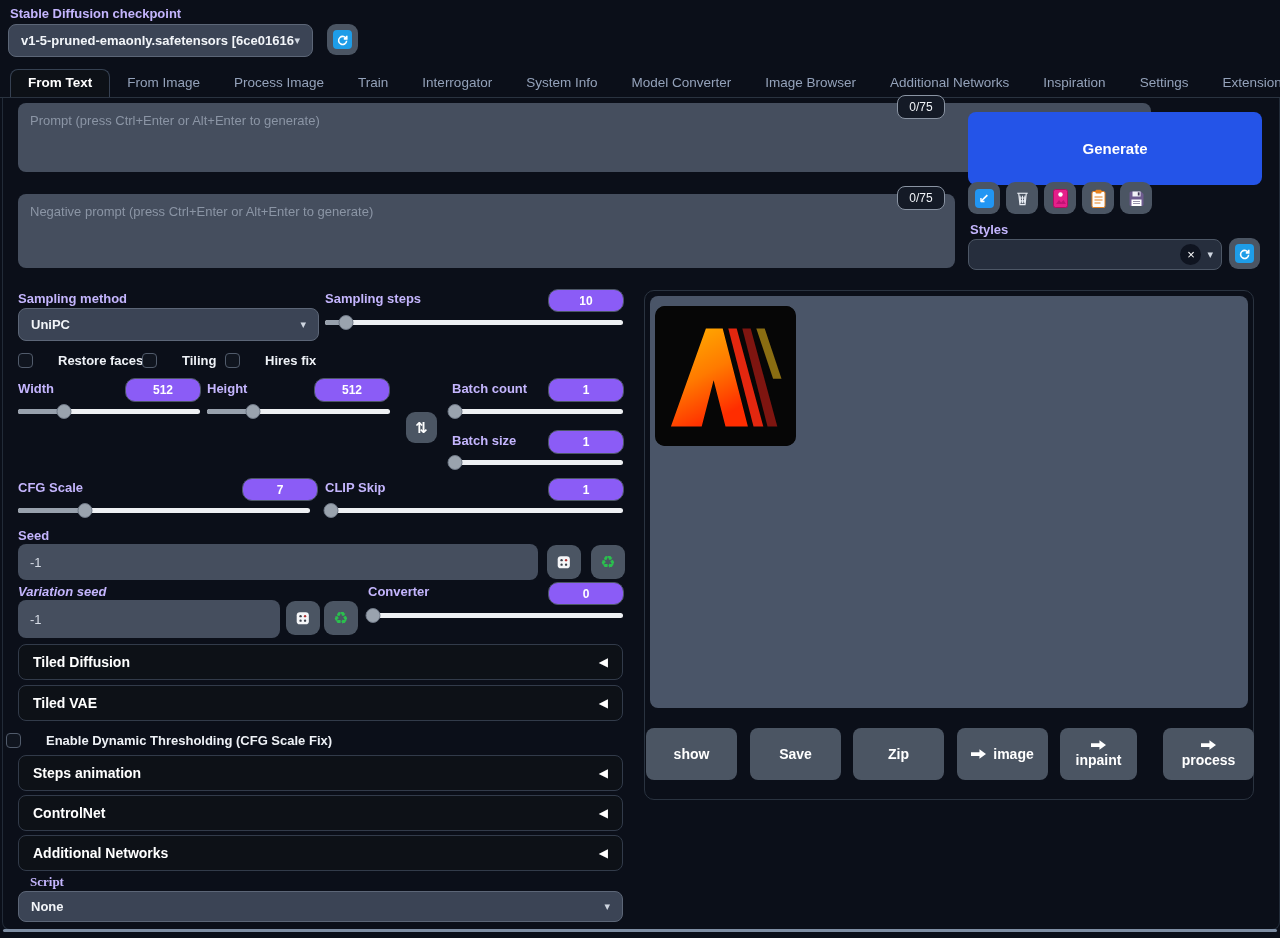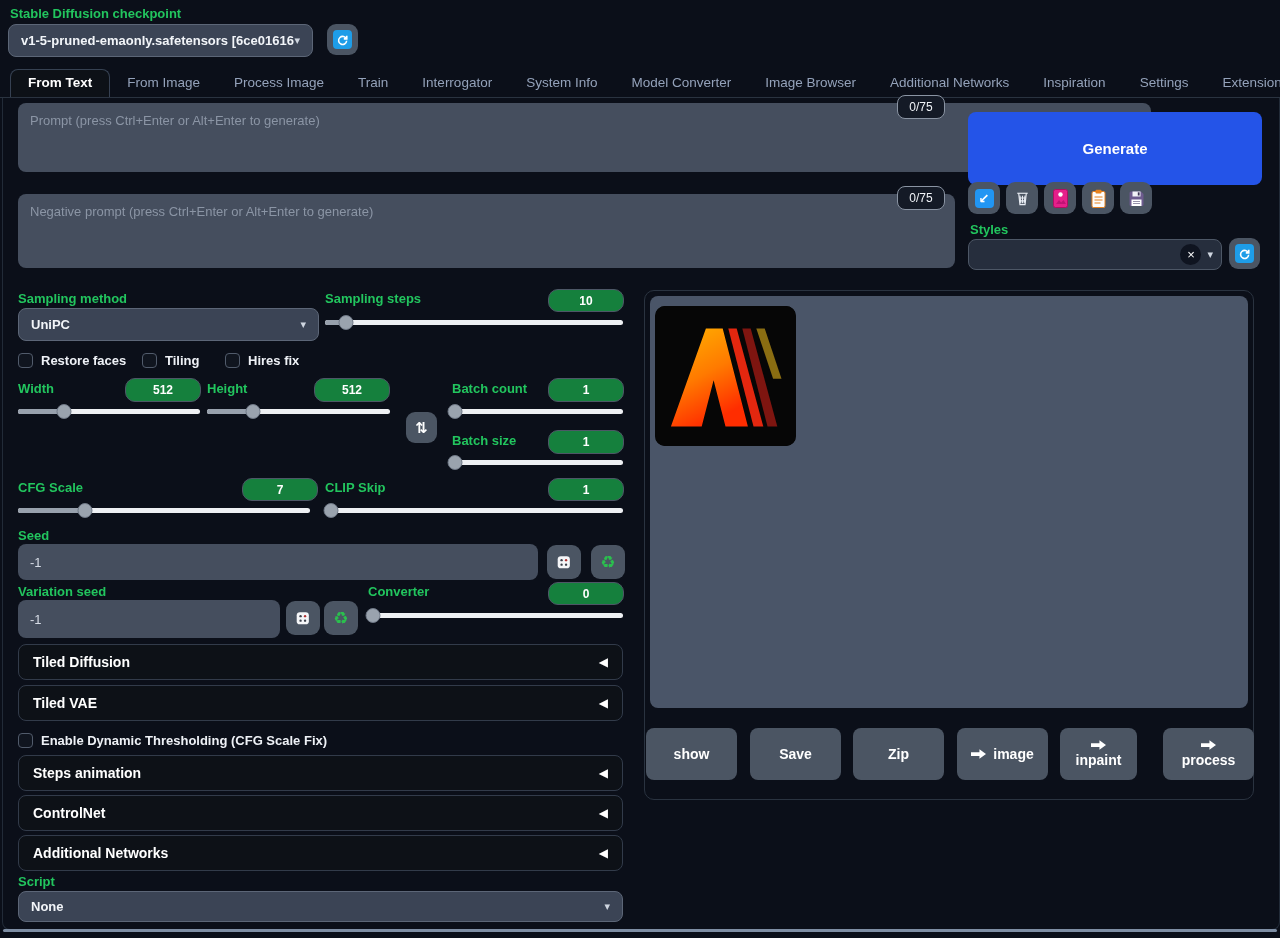--- a/index.html
+++ b/index.html
@@ -1,38 +1,38 @@
 <!DOCTYPE html>
 <html><head>
 <meta charset="utf-8">
 <style>
   html,body{margin:0;padding:0;background:#0b0f19;}
   .stage{position:relative;width:1280px;height:938px;background:#0b0f19;overflow:hidden;
          font-family:"Liberation Sans",sans-serif;color:#e9edf4;}
   .abs{position:absolute;}
-  .lbl{font-size:13px;font-weight:600;color:#22c55e;}
+  .lbl{font-size:13px;font-weight:600;color:#c4b5fd;}
   .select{background:#3b4455;border:1px solid #5c6677;border-radius:8px;display:flex;align-items:center;
           padding:0 12px;font-size:13px;font-weight:700;color:#f2f5f9;box-sizing:border-box;}
   .select .caret{margin-left:auto;color:#cfd6e0;font-size:11px;font-family:"DejaVu Sans",sans-serif;}
-  .numbox{background:#15803d;border:1px solid #4d5766;border-radius:10px;color:#fff;font-size:12px;
+  .numbox{background:#8b5cf6;border:1px solid #4d5766;border-radius:10px;color:#fff;font-size:12px;
           font-weight:600;display:flex;align-items:center;justify-content:center;box-sizing:border-box;}
   .ta{background:#454e5e;border:none;border-radius:8px;padding:10px 12px;font-size:13px;color:#e5e9f0;
       font-family:"Liberation Sans",sans-serif;resize:none;box-sizing:border-box;outline:none;}
   .ta::placeholder{color:#8b95a5;}
   .badge{background:#141a26;border:1px solid #8a94a3;border-radius:8px;color:#f0f3f7;font-size:12px;
          display:flex;align-items:center;justify-content:center;z-index:5;}
   .btn-sq{background:#4b5563;border:none;border-radius:9px;display:flex;align-items:center;
           justify-content:center;cursor:pointer;padding:0;}
   .slider{height:16px;}
   .slider .track{position:relative;top:5px;height:5px;background:#eef0f3;border-radius:3px;}
   .slider .fill{position:absolute;left:0;top:0;height:5px;background:#98a1ad;border-radius:3px;}
   .slider .handle{position:absolute;top:-5px;width:15px;height:15px;border-radius:50%;
                   background:#9aa3ae;border:1px solid #6e7785;transform:translateX(-50%);box-sizing:border-box;}
   .chk{width:15px;height:15px;background:#10151f;border:1.5px solid #515b6b;border-radius:4px;box-sizing:border-box;}
-  .chkrow{display:flex;align-items:center;gap:8px;}
+  .chkrow{display:flex;align-items:center;gap:25px;}
   .chklbl{font-size:13px;font-weight:700;color:#eef1f6;}
   .accordion{width:605px;height:36px;background:#0d1117;border:1px solid #323b4a;border-radius:8px;
              display:flex;align-items:center;padding:0 14px;box-sizing:border-box;cursor:pointer;}
   .accordion .t{font-size:14px;font-weight:700;color:#fff;}
   .accordion .arr{margin-left:auto;color:#fff;font-size:12px;font-family:"DejaVu Sans",sans-serif;}
   .tabbar{position:absolute;left:0;top:71px;width:1280px;height:27px;border-bottom:1px solid #2a3340;
           display:flex;align-items:flex-end;padding-left:10px;box-sizing:border-box;}
   .tab{font-size:13.5px;color:#94a2ba;padding:5px 17px 7px 17px;cursor:pointer;white-space:nowrap;}
   .tab.active{color:#fff;font-weight:700;background:#0d1117;border:1px solid #364152;border-bottom:none;
               border-radius:8px 8px 0 0;}
@@ -241,21 +241,21 @@
           <circle cx="12.3" cy="8" r="1.3" fill="#b03030"></circle>
         <circle cx="7.3" cy="13" r="1.3" fill="#3a3f4a"></circle>
           <circle cx="12.3" cy="13" r="1.3" fill="#3a3f4a"></circle>
       </svg>
     </span>
   </button>
   <button class="abs btn-sq" style="left:591px;top:545px;width:34px;height:34px;">
     <span class="glyph" style="color:#2bbf4e;font-size:17px;line-height:1;">♻</span>
   </button>
 
-  <div class="abs lbl" style="left:18px;top:584px;">Variation seed</div>
+  <div class="abs lbl" style="left:18px;top:584px;font-style:italic;">Variation seed</div>
   <input class="abs ta" style="left: 18px; top: 600px; width: 262px; height: 38px; padding: 0px 12px; color: rgb(214, 220, 230);" value="-1">
   <button class="abs btn-sq" style="left:286px;top:601px;width:34px;height:34px;">
     <span style="display:flex;">
       <svg width="18" height="18" viewBox="0 0 20 20">
         <rect x="3" y="3.5" width="13.5" height="13.5" rx="3.5" fill="#f5f6f8"></rect>
         <circle cx="7.3" cy="8" r="1.3" fill="#3a3f4a"></circle>
           <circle cx="12.3" cy="8" r="1.3" fill="#b03030"></circle>
         <circle cx="7.3" cy="13" r="1.3" fill="#3a3f4a"></circle>
           <circle cx="12.3" cy="13" r="1.3" fill="#3a3f4a"></circle>
       </svg>
@@ -276,39 +276,39 @@
 
   <div class="abs accordion" style="left:18px;top:644px;">
     <span class="t">Tiled Diffusion</span>
     <span class="arr">◀</span>
   </div>
   <div class="abs accordion" style="left:18px;top:685px;">
     <span class="t">Tiled VAE</span>
     <span class="arr">◀</span>
   </div>
 
-  <div class="abs chkrow" style="left:18px;top:733px;">
+  <div class="abs chkrow" style="left:6px;top:733px;">
     <div class="chk"></div>
     <span class="chklbl" style="font-weight:600;">Enable Dynamic Thresholding (CFG Scale Fix)</span>
   </div>
 
   <div class="abs accordion" style="left:18px;top:755px;">
     <span class="t">Steps animation</span>
     <span class="arr">◀</span>
   </div>
   <div class="abs accordion" style="left:18px;top:795px;">
     <span class="t">ControlNet</span>
     <span class="arr">◀</span>
   </div>
   <div class="abs accordion" style="left:18px;top:835px;">
     <span class="t">Additional Networks</span>
     <span class="arr">◀</span>
   </div>
 
-  <div class="abs lbl" style="left:18px;top:874px;">Script</div>
+  <div class="abs lbl" style="left:30px;top:874px;font-family:Liberation Serif, serif;">Script</div>
   <div class="abs select" style="left:18px;top:891px;width:605px;height:31px;">
     <span>None</span>
     <span class="caret">▾</span>
   </div>
 
   <div class="abs" style="left:644px;top:290px;width:610px;height:510px;border:1px solid #2a3340;border-radius:10px;box-sizing:border-box;"></div>
   <div class="abs" style="left:650px;top:296px;width:598px;height:412px;background:#4a5568;border-radius:8px;">
     <div class="abs" style="left:5px;top:10px;width:141px;height:140px;background:#060606;border-radius:10px;overflow:hidden;">
       <span style="display:flex;">
         <svg width="141" height="140" viewBox="0 0 100 100">

